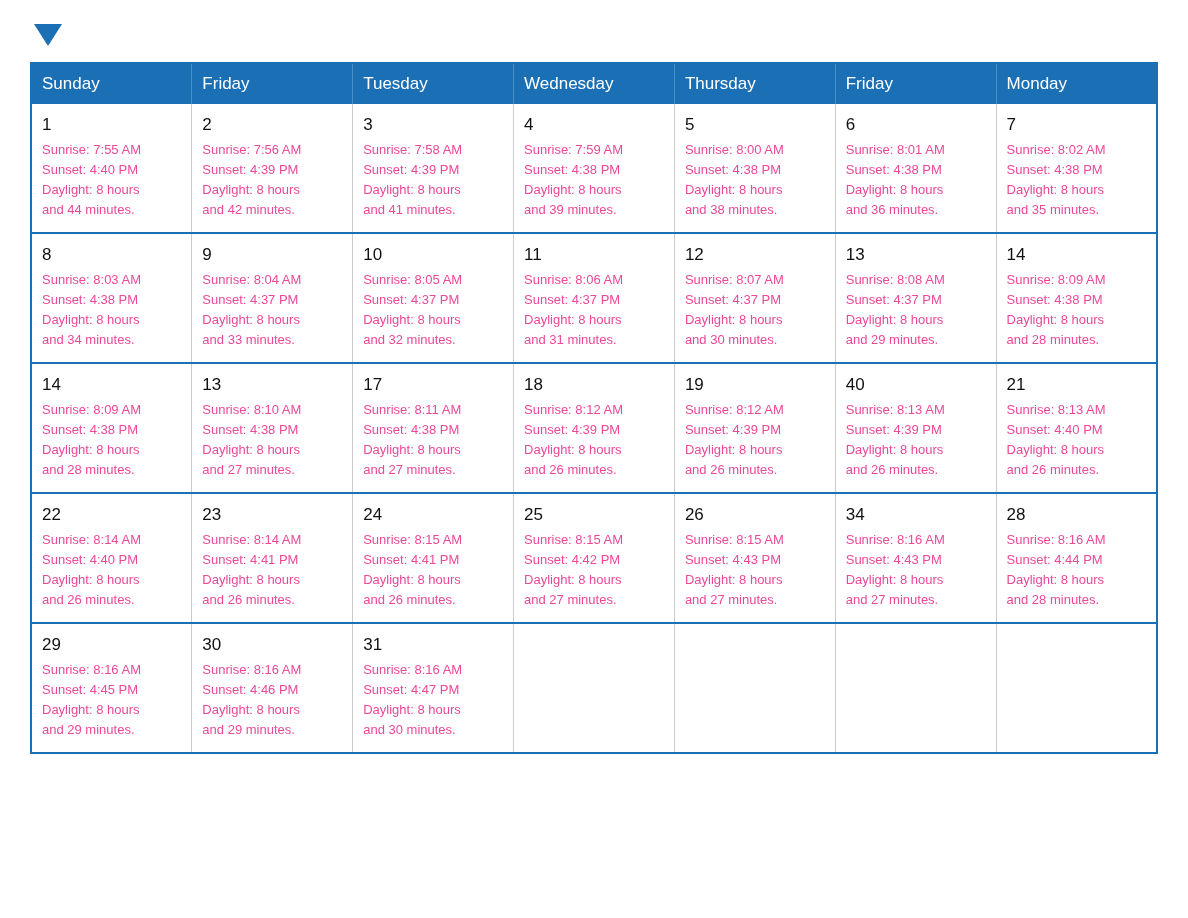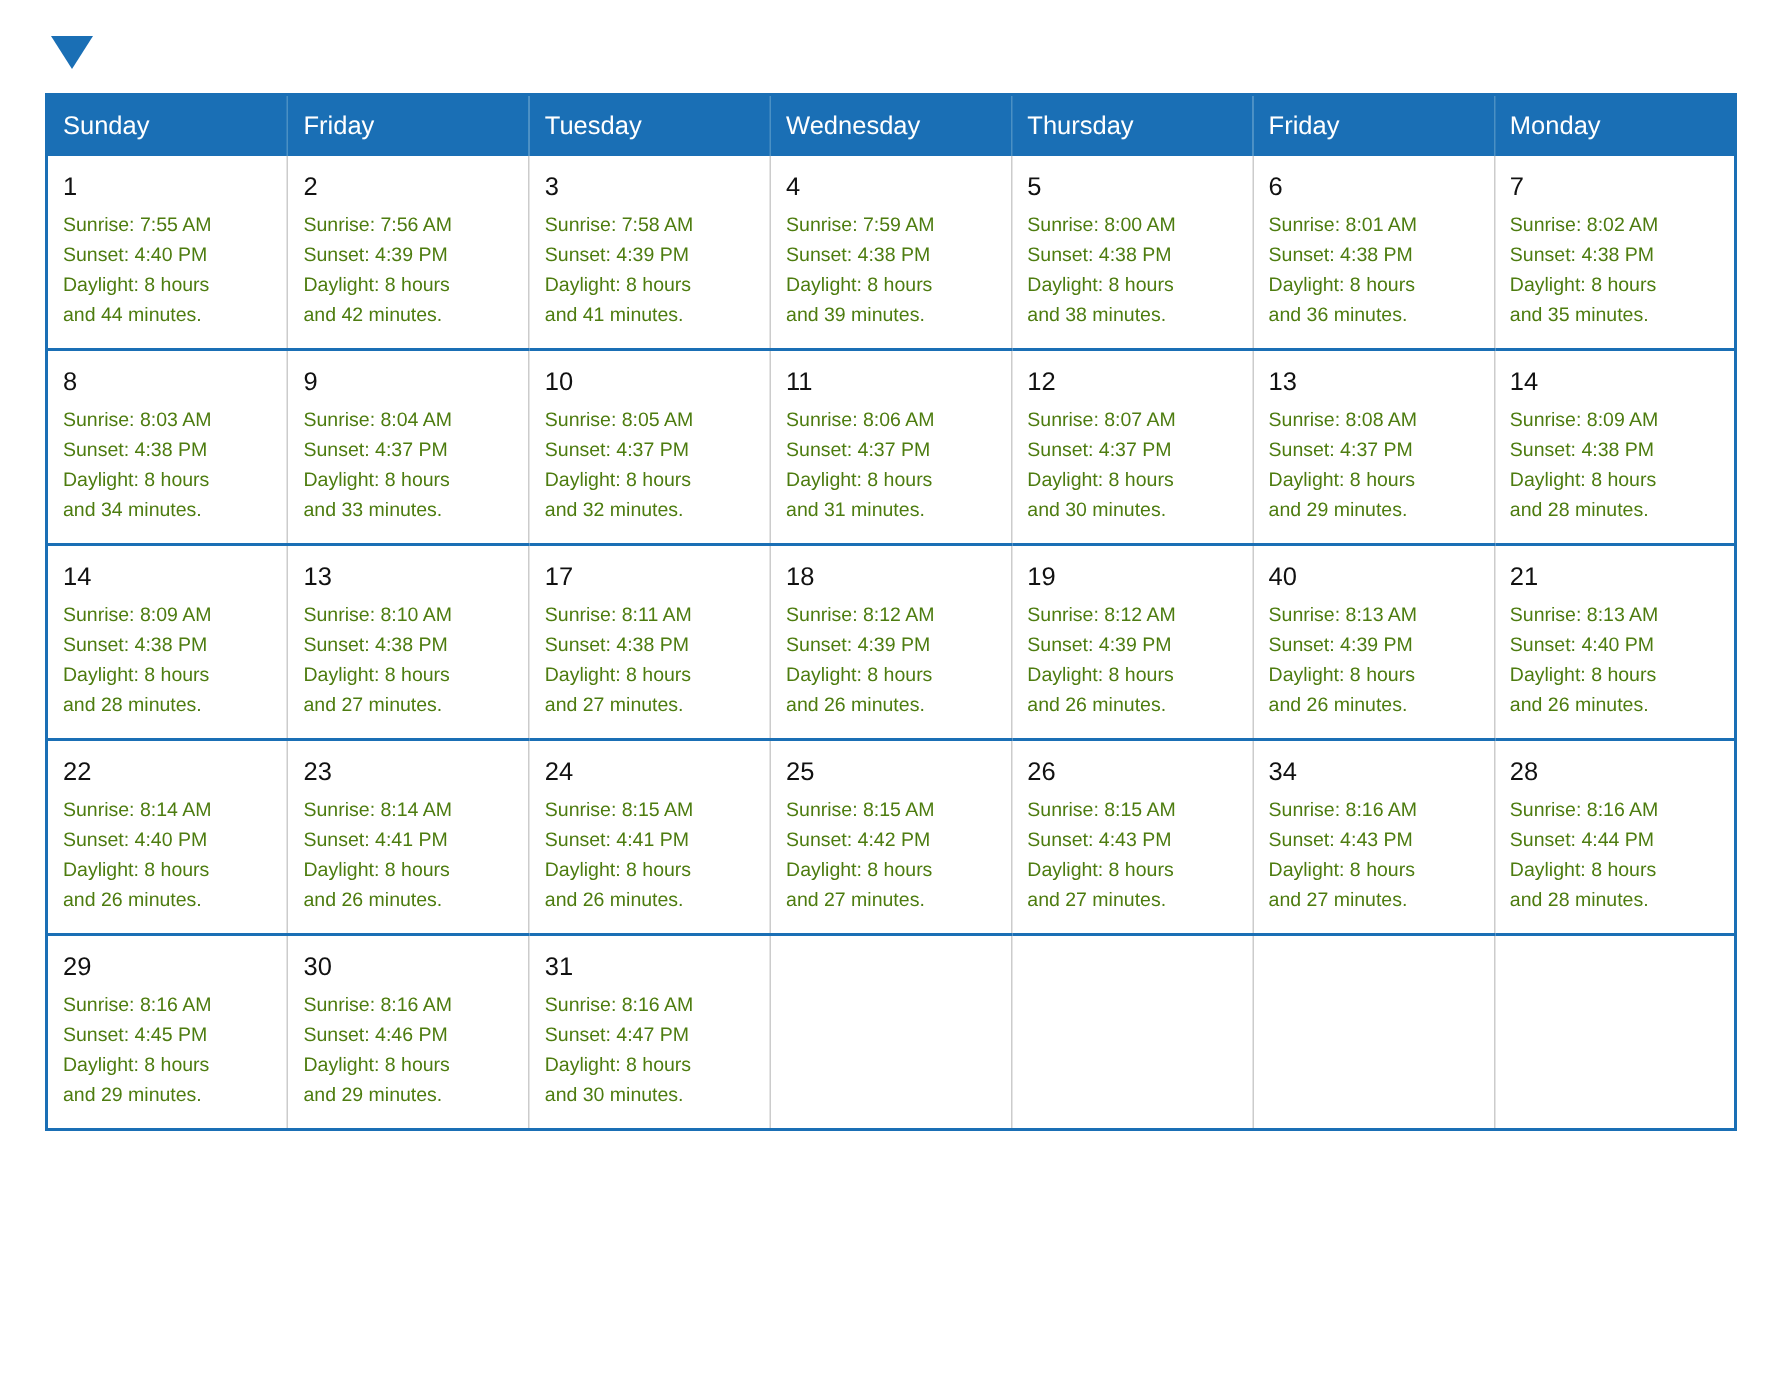--- a/index.html
+++ b/index.html
@@ -97,21 +97,21 @@
     }
     .day-number {
       font-size: 17px;
       font-weight: normal;
       color: #111;
       display: block;
       margin-bottom: 2px;
     }
     .day-info {
       font-size: 13px;
-      color: #4d7c0f;
+      color: #ec4899;
       line-height: 1.55;
     }
     .empty-cell {
       background: #fff;
     }
   </style>
 </head>
 <body>
 
 <div class="header">

